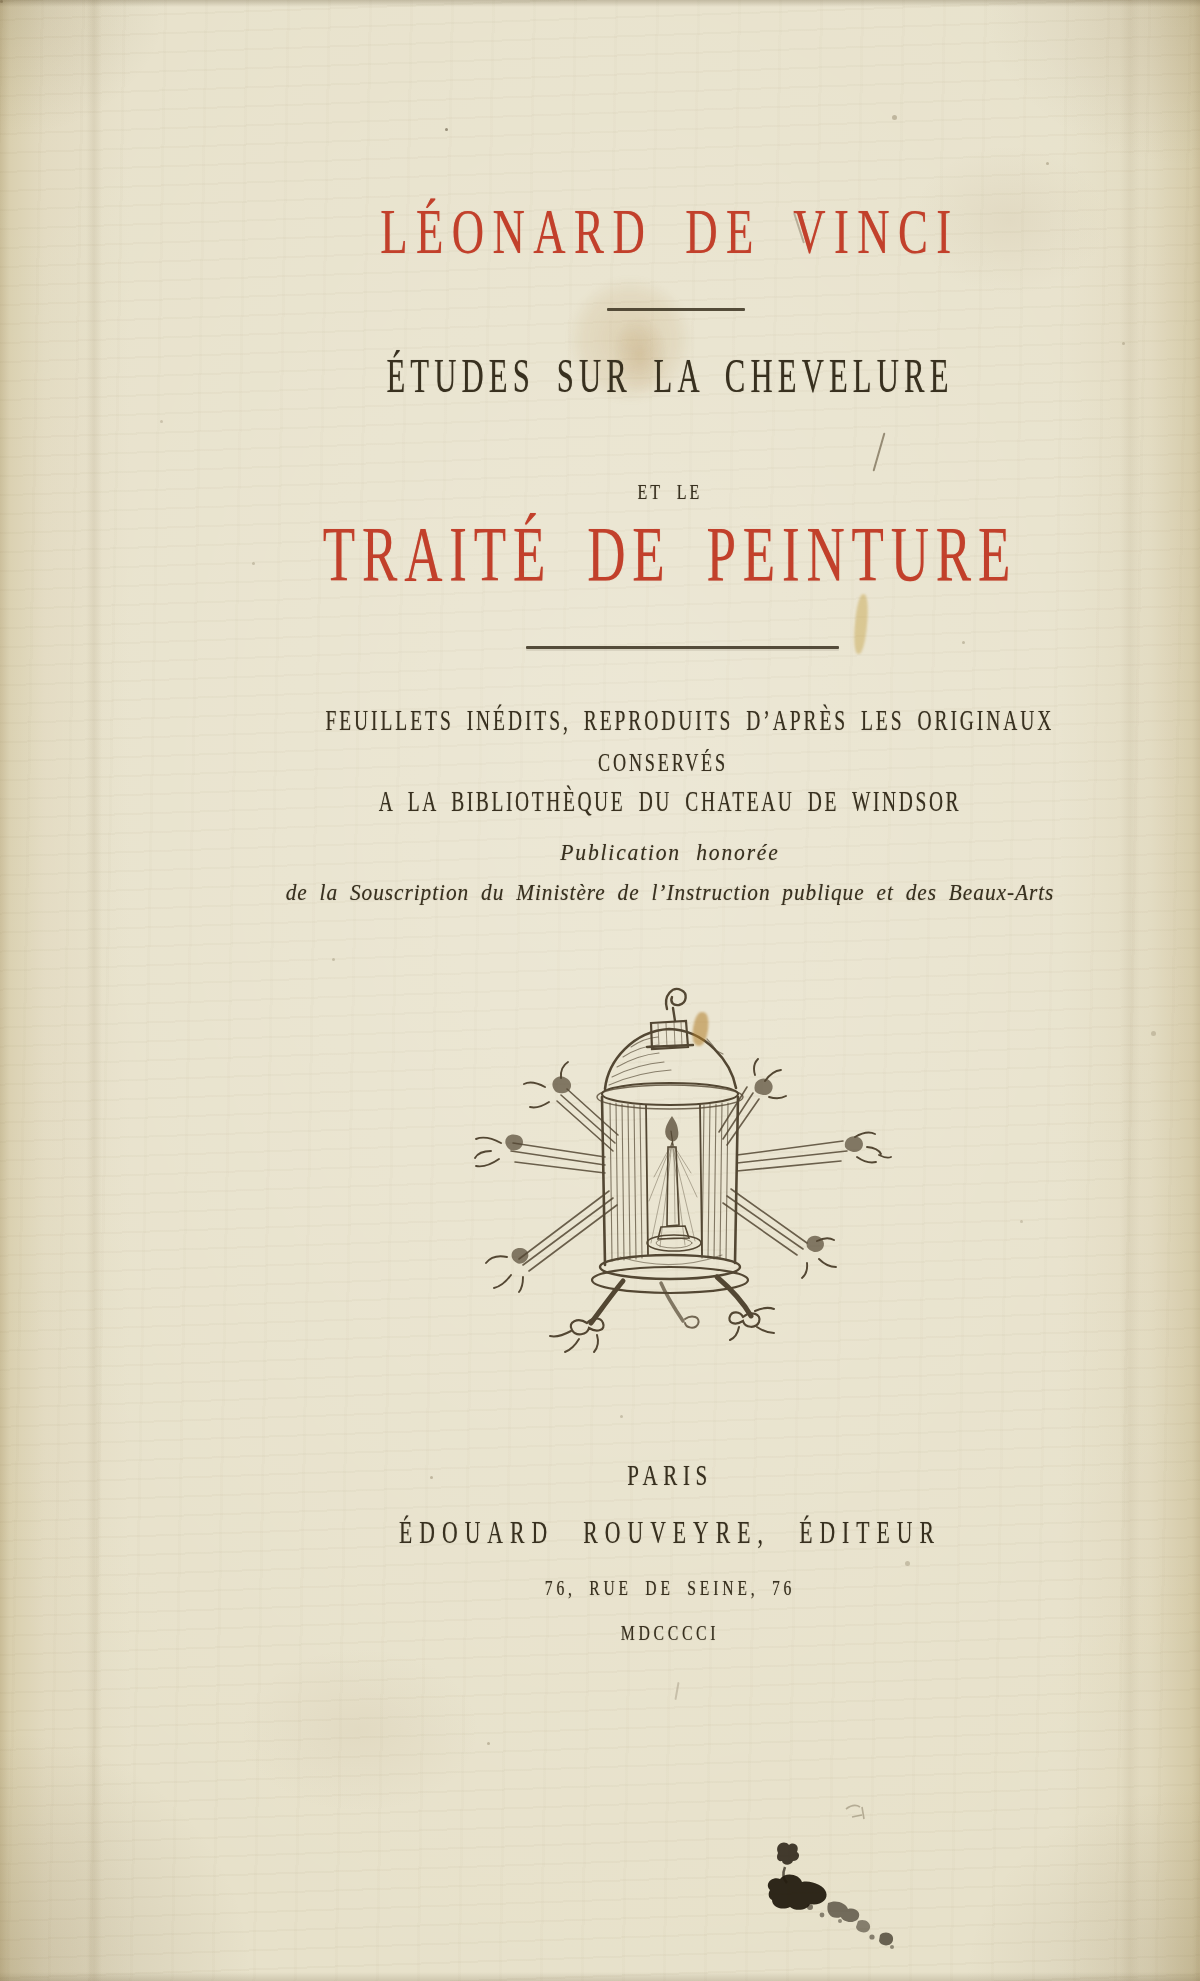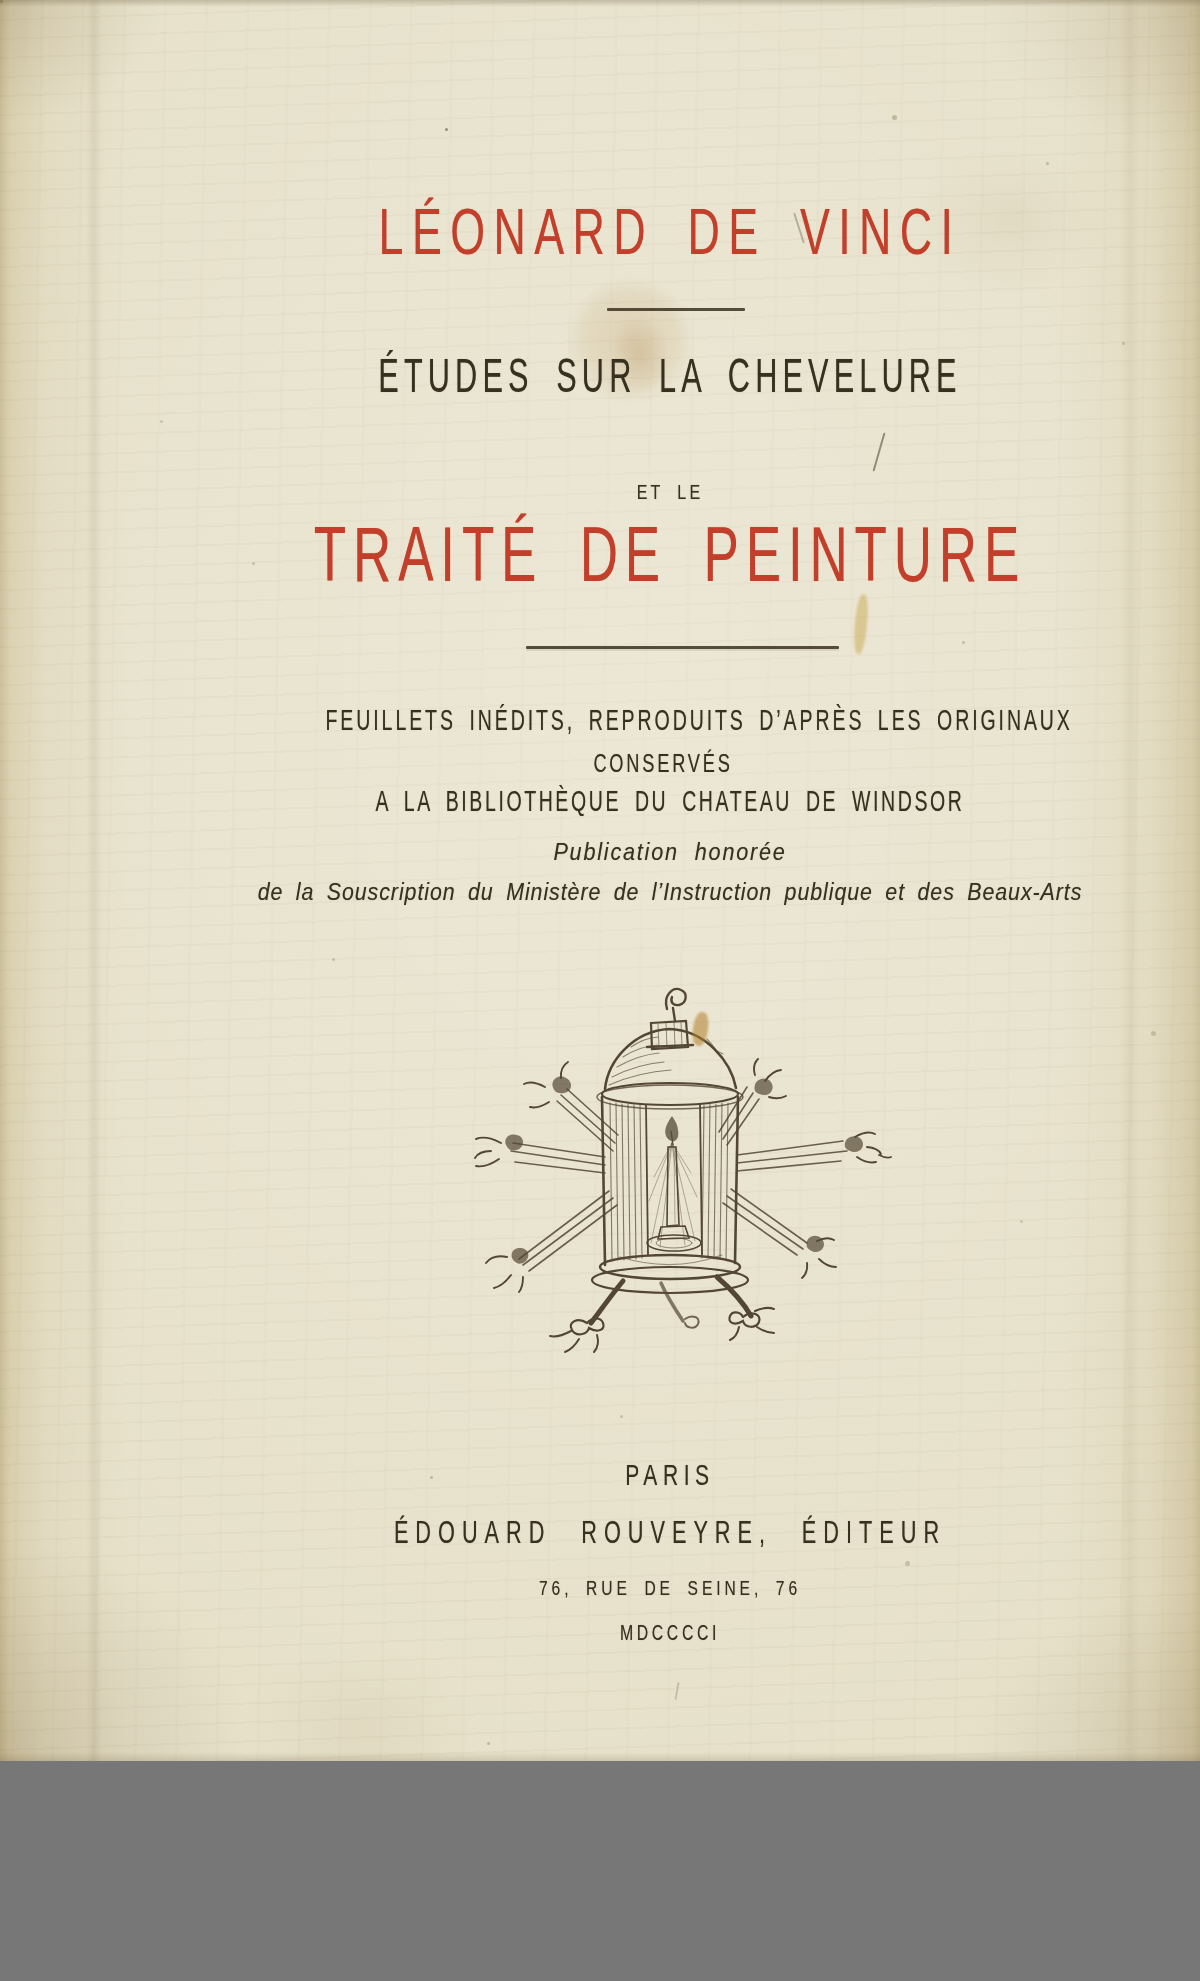--- a/index.html
+++ b/index.html
@@ -1,18 +1,18 @@
 <!DOCTYPE html>
 <html><head>
 <meta charset="utf-8">
 <style>
   html,body{margin:0;padding:0;background:#777;}
   .page{
-    position:relative;width:1200px;height:1761px;overflow:hidden;
-    font-family:Liberation Sans, sans-serif;
+    position:relative;width:1200px;height:1981px;overflow:hidden;
+    font-family:Liberation Serif, serif;
     background:
       radial-gradient(ellipse 120% 110% at 52% 40%, rgba(255,255,255,0.22), rgba(0,0,0,0) 58%),
       repeating-linear-gradient(178deg, rgba(125,105,62,0.045) 0 2px, rgba(0,0,0,0) 2px 19px),
       repeating-linear-gradient(91deg, rgba(125,105,62,0.025) 0 3px, rgba(0,0,0,0) 3px 41px),
       linear-gradient(90deg,#c9bc97 0,#d9cfae 10px,#e2dac0 45px,#e7e1ca 130px,#e7e1ca 1060px,#e1d9be 1150px,#d4c9a6 1192px,#c9bc97 1200px),
       #e6dfc7;
   }
   .page::before{
     content:"";position:absolute;inset:0;pointer-events:none;
     background:

